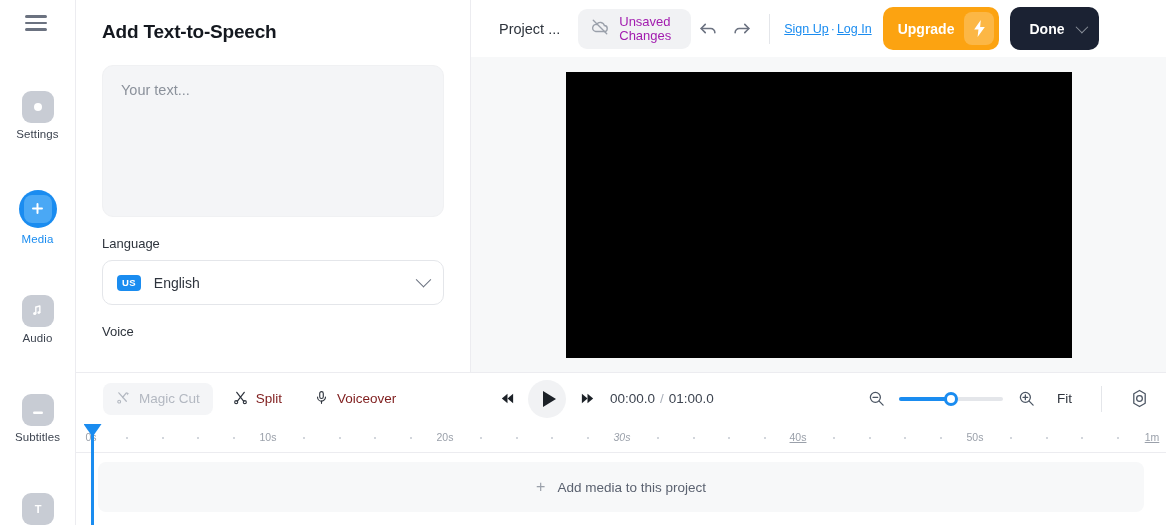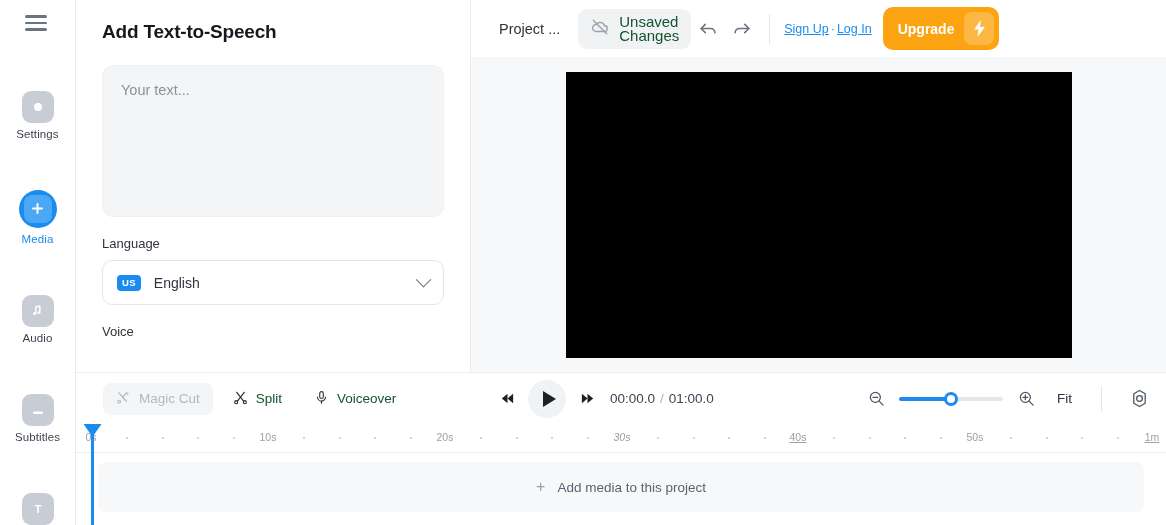--- a/index.html
+++ b/index.html
@@ -82,21 +82,21 @@
   #topbar {
     position: absolute; left: 471px; top: 0; width: 695px; height: 57px;
     background: #ffffff; display: flex; align-items: center; padding: 0 12px 0 28px;
   }
   #project-name { font-size: 14.5px; color: #2e343d; white-space: nowrap; }
   #unsaved-chip {
     margin-left: 18px; height: 40px; background: #f1f2f4; border-radius: 9px;
     display: flex; align-items: center; padding: 0 14px 0 12px; cursor: pointer;
   }
   #unsaved-text {
-    margin-left: 9px; font-size: 15px; color: #14532d; line-height: 14px;
+    margin-left: 9px; font-size: 13px; color: #a21caf; line-height: 14px;
     max-width: 58px;
   }
   .histbtn { width: 34px; height: 34px; display:flex; align-items:center; justify-content:center; cursor:pointer; }
   #topsep { width: 1px; height: 30px; background: #e4e6ea; margin: 0 14px 0 10px; }
   #auth-links { font-size: 12.5px; color: #1a8cf0; white-space: nowrap; }
   #auth-links a { color: #1a8cf0; text-decoration: underline; cursor: pointer; }
   #auth-sep { color: #1a8cf0; text-decoration: none; margin: 0 2px; }
   #upgrade-btn {
     margin-left: 11px; height: 43px; background: #fca311; border-radius: 10px;
     display: flex; align-items: center; padding-left: 15px; cursor: pointer;
@@ -125,21 +125,21 @@
 
   
   #toolbar {
     position: absolute; left: 76px; top: 372px; width: 1090px; height: 52px;
     background: #ffffff; border-top: 1px solid #ececf0;
     display: flex; align-items: center;
   }
   .tool-btn {
     display: flex; align-items: center; gap: 8px; height: 32px;
     padding: 0 13px; border-radius: 8px; cursor: pointer;
-    font-size: 13.5px; color: #14532d;
+    font-size: 13.5px; color: #7f1d1d;
   }
   .tool-btn.disabled { background: #f4f5f7; color: #b3b8c1; cursor: default; }
   #magic-cut { margin-left: 27px; }
   #transport { position:absolute; left: 416px; display: flex; align-items: center; gap: 6px; }
   .tp-btn { width: 30px; height: 30px; border-radius: 50%; display:flex;
             align-items:center; justify-content:center; cursor:pointer; color:#2e343d; }
   #play-btn { width: 38px; height: 38px; border-radius: 50%; background: #f1f2f4;
               display:flex; align-items:center; justify-content:center; cursor:pointer; }
   #play-tri { width:0; height:0; border-left: 13px solid #1c2127;
               border-top: 8px solid transparent; border-bottom: 8px solid transparent;
@@ -307,20 +307,24 @@
 
     <div id="upgrade-btn">
       <span id="upgrade-label">Upgrade</span>
       <span id="upgrade-bolt">
         <svg width="13" height="17" viewBox="0 0 12 16">
           <path d="M7.2 0 L1 9 H5 L4.2 16 L11 6.6 H6.6 Z" fill="#ffffff"></path>
         </svg>
       </span>
     </div>
 
+    <div id="done-btn">
+      <span id="done-label">Done</span>
+      <span id="done-chev"></span>
+    </div>
   </div>
 
   <div id="preview">
     <div id="video-canvas"></div>
   </div>
 
   <div id="toolbar">
 
     <div class="tool-btn disabled" id="magic-cut">
       <span>

